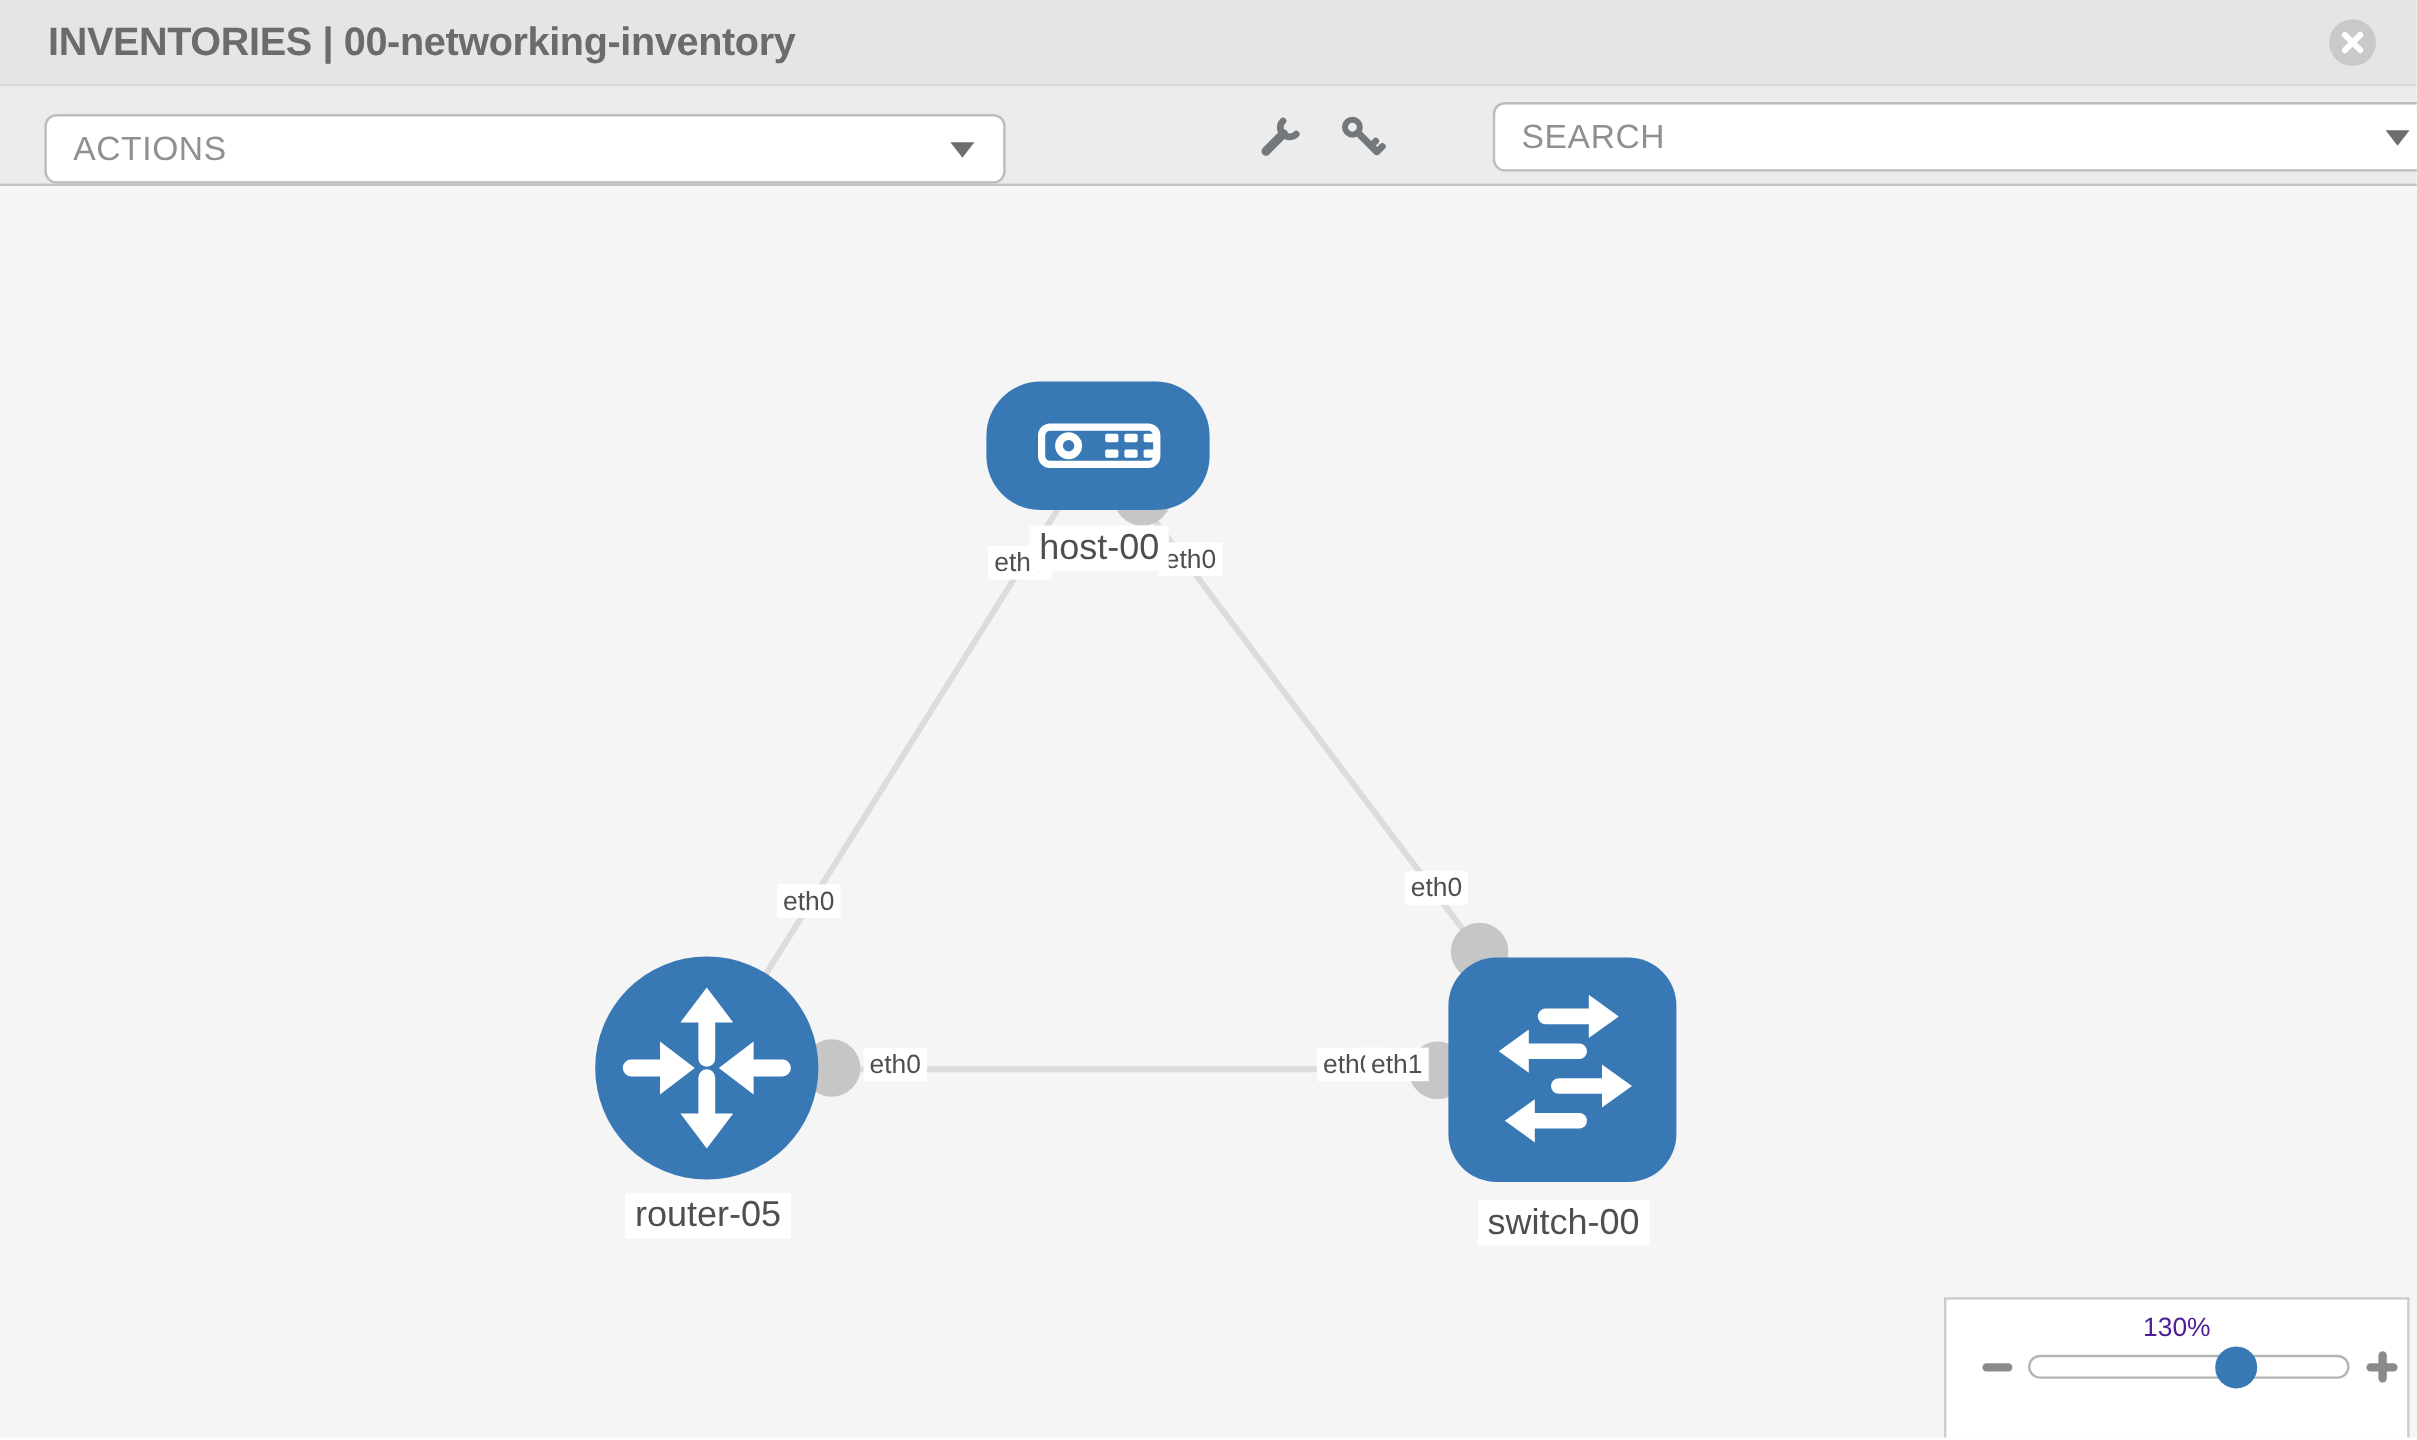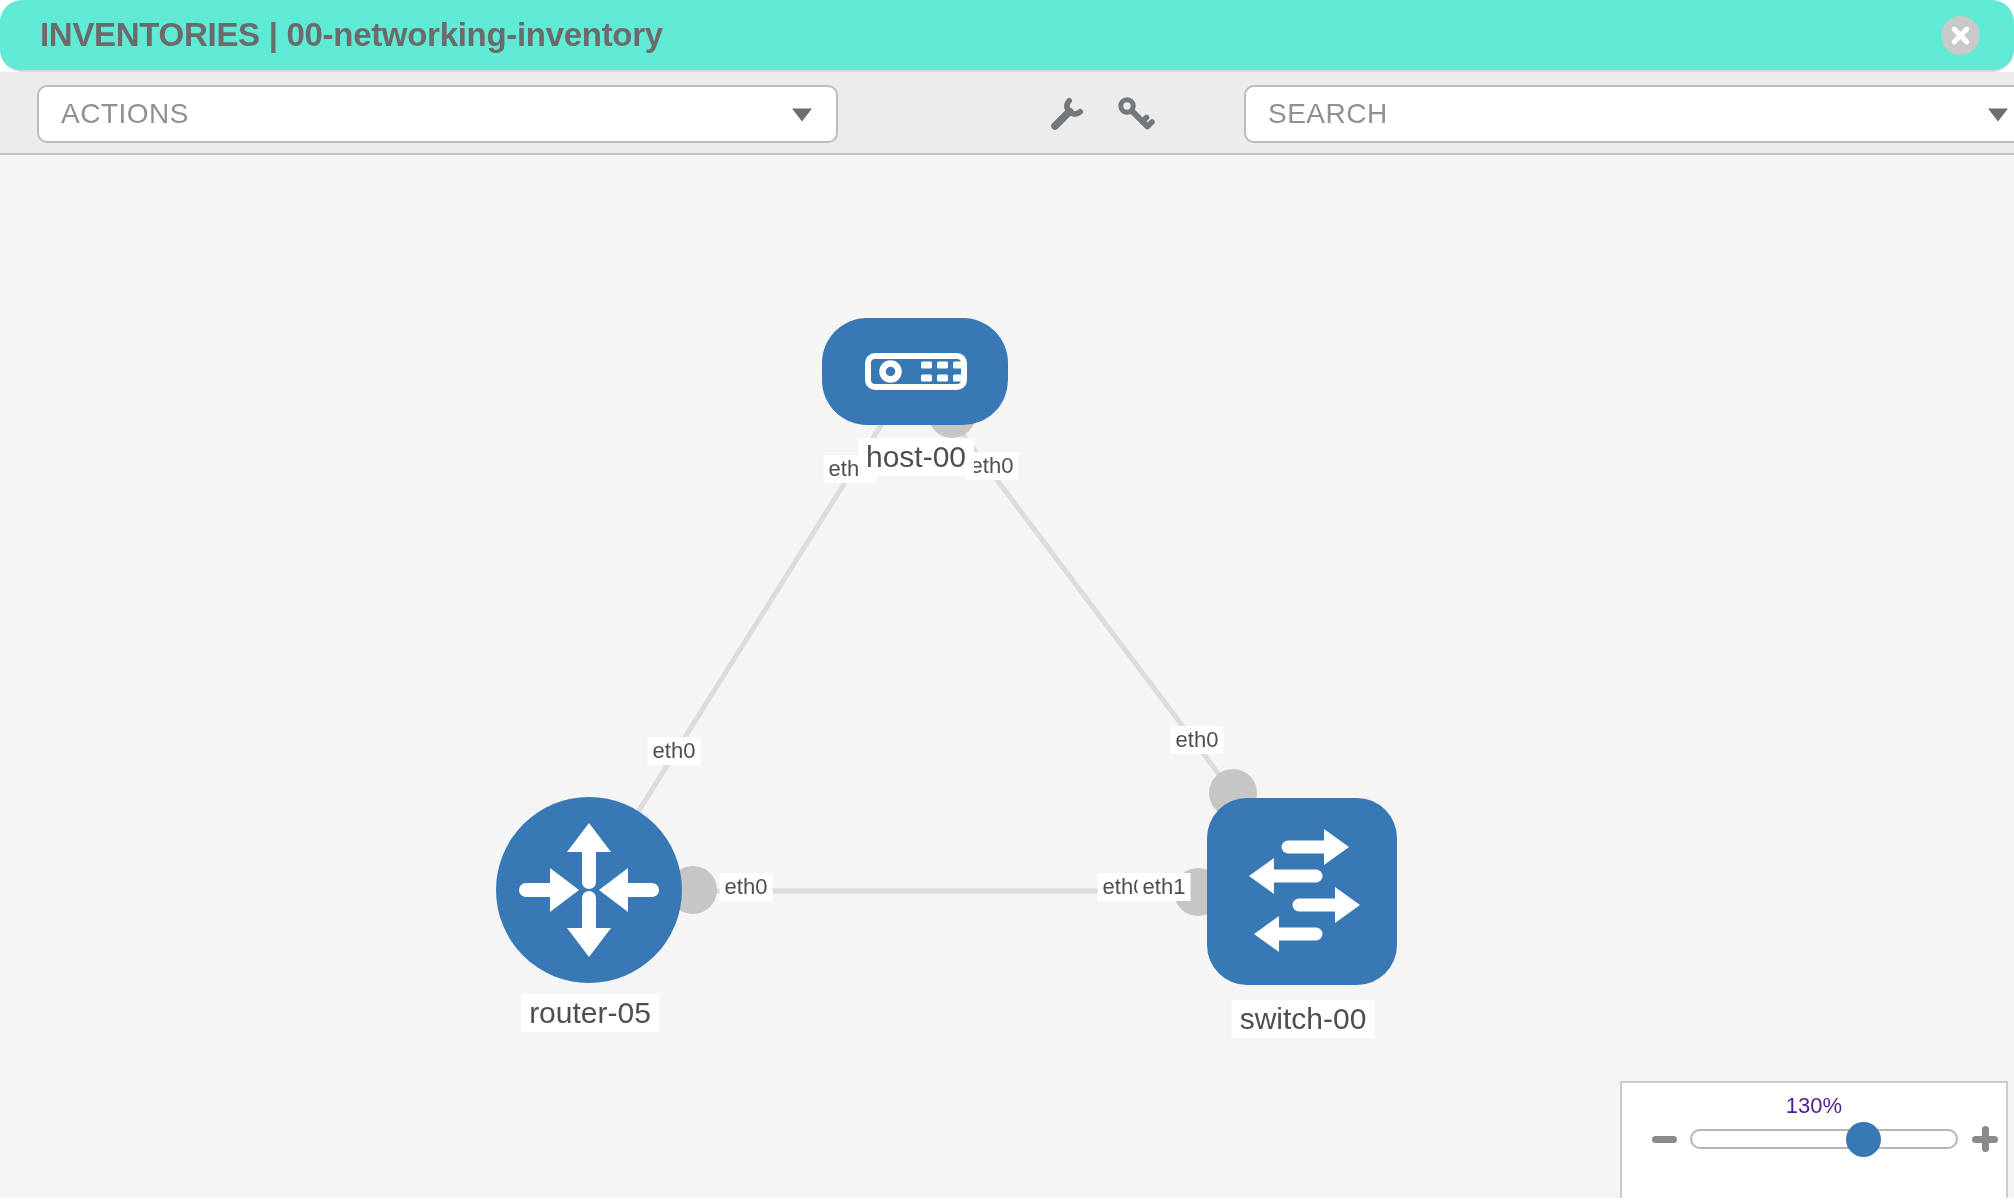--- a/index.html
+++ b/index.html
@@ -1,36 +1,36 @@
 <!DOCTYPE html>
 <html><head>
 <meta charset="utf-8">
 <style>
   * { margin:0; padding:0; box-sizing:border-box; }
   html,body { width:2014px; height:1200px; overflow:hidden; background:#fff;
     font-family:"Liberation Sans", sans-serif; }
   .app { position:relative; width:2014px; height:1200px; }
 
   
-  .header { position:relative; height:72px; background:#5eead4; border-bottom:2px solid #d8d8d8;border-radius:22px; }
+  .header { position:relative; height:72px; background:#e5e5e5; border-bottom:2px solid #d8d8d8; }
   .page-title { position:absolute; left:40px; top:50%; transform:translateY(-50%);
     font-size:33px; font-weight:bold; color:#6b6b6b; letter-spacing:-0.3px; white-space:nowrap; }
   .close-btn { position:absolute; left:1941px; top:16px; width:39px; height:39px; cursor:pointer; }
   .close-circle { position:absolute; inset:0; background:#c9c9c9; border-radius:50%; }
   .close-x { position:absolute; inset:0; }
   .close-x::before, .close-x::after { content:""; position:absolute; left:8px; top:17px;
     width:23px; height:5px; background:#fff; border-radius:2.5px; }
   .close-x::before { transform:rotate(45deg); }
   .close-x::after  { transform:rotate(-45deg); }
 
   
   .toolbar { position:relative; height:83px; background:#ececec; border-bottom:2px solid #c3c3c3; }
   .dropdown { position:absolute; top:13px; height:58px; background:#fff;
     border:2px solid #bcbcbc; border-radius:10px; cursor:pointer; }
-  .dd-actions { left:37px;  width:801px; }
+  .dd-actions { left:37px;  width:801px;margin-top:10px; }
   .dd-search  { left:1244px; width:790px; }
   .dd-label { position:absolute; left:22px; top:50%; transform:translateY(-50%);
     font-size:28px; color:#8f9094; letter-spacing:0.5px; }
   .caret { position:absolute; right:24px; top:50%; transform:translateY(-42%);
     width:0; height:0; border-left:10px solid transparent; border-right:10px solid transparent;
     border-top:13px solid #6e6e6e; }
   .tool-btn { position:absolute; top:22px; width:40px; height:40px; cursor:pointer; }
   .tool-wrench { left:1047px; }
   .tool-key { left:1115px; }
 

